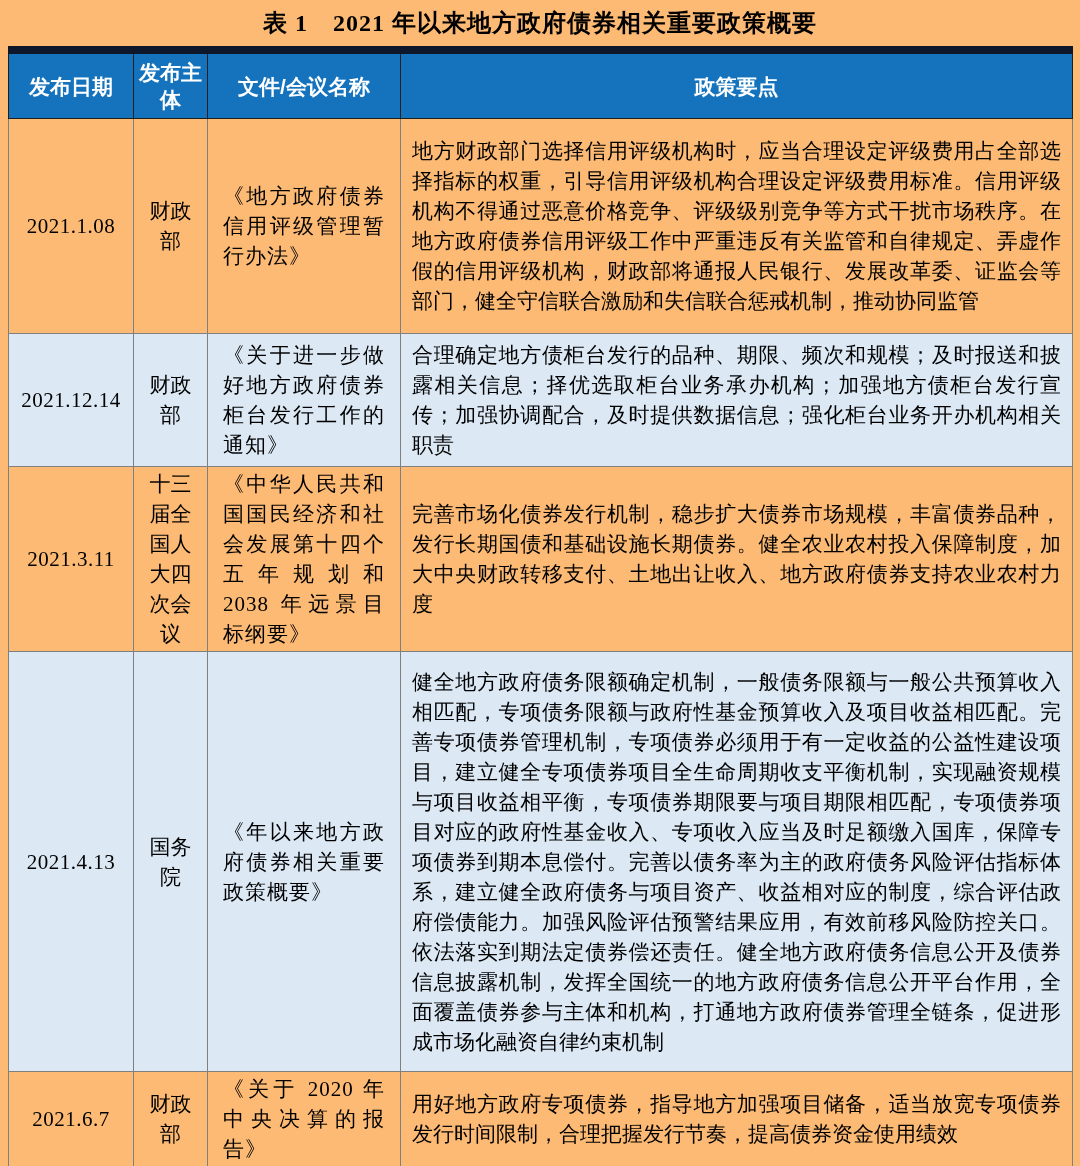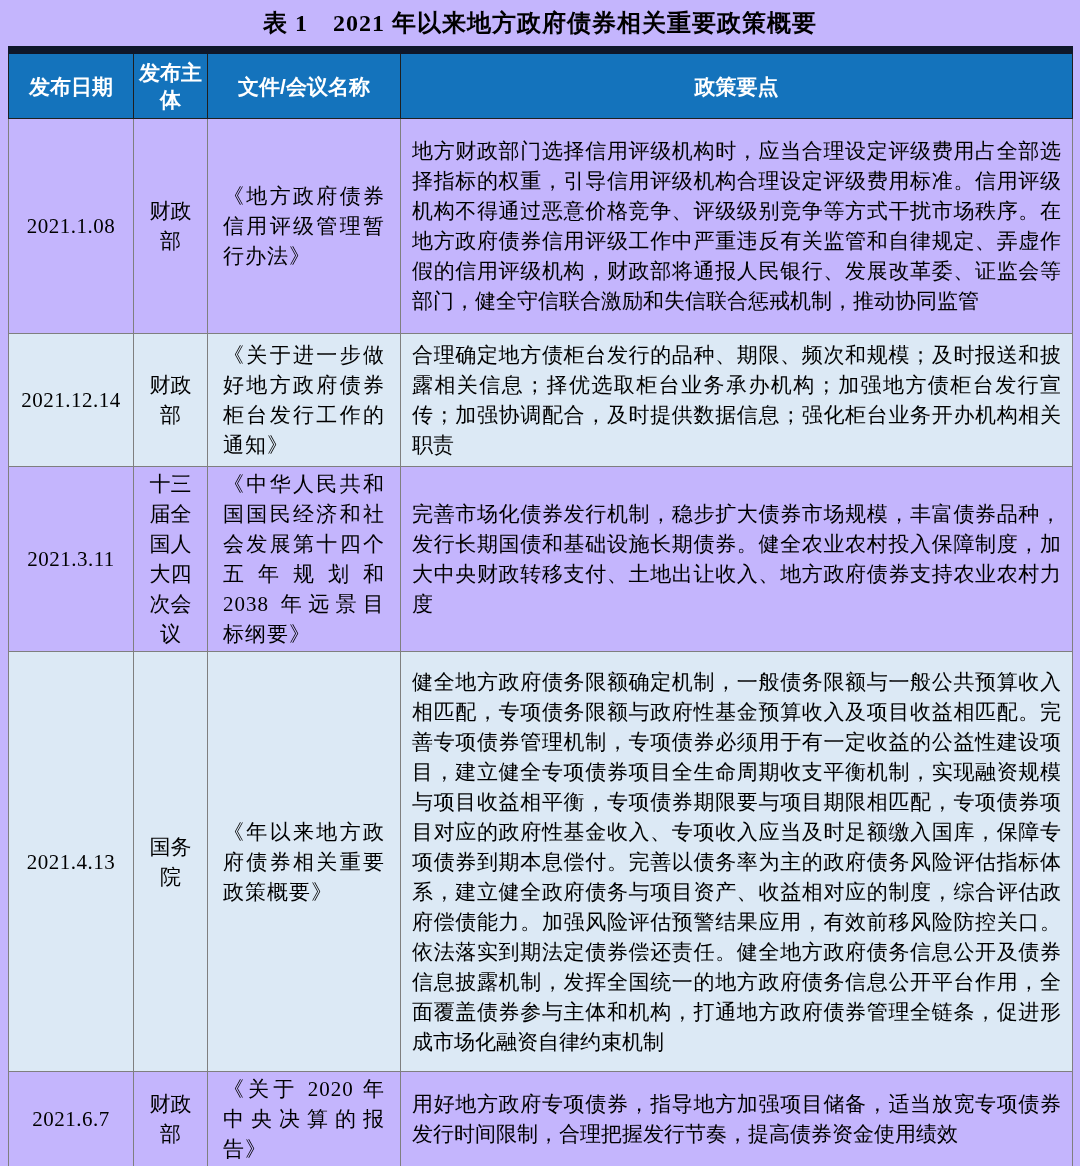--- a/index.html
+++ b/index.html
@@ -7,21 +7,21 @@
     padding: 0;
     background: #ffffff;
     font-family: "Liberation Serif", "DejaVu Serif", serif;
     color: #000000;
   }
   .page {
     width: 1080px;
     height: 1166px;
     box-sizing: border-box;
     padding: 6px 8px 0 8px;
-    background: #c4b5fd;
+    background: #fdba74;
   }
   .table-title {
     text-align: center;
     font-weight: bold;
     font-size: 24px;
     line-height: 30px;
     margin: 2px 0 8px 0;
     letter-spacing: 1px;
   }
   table.policy-table {

